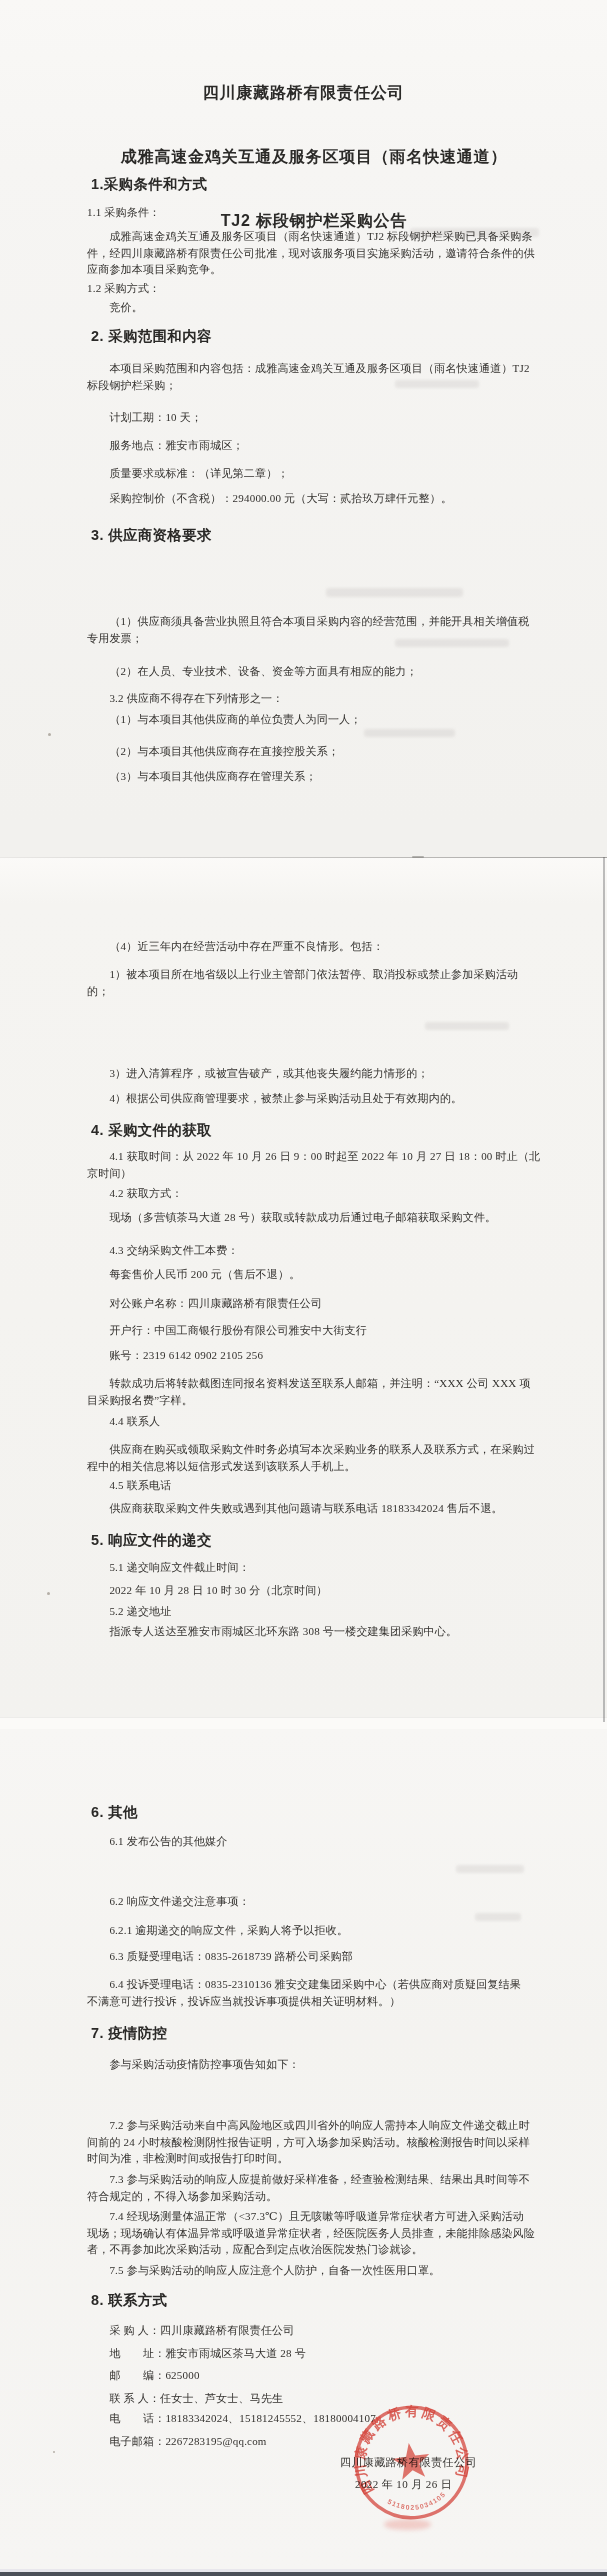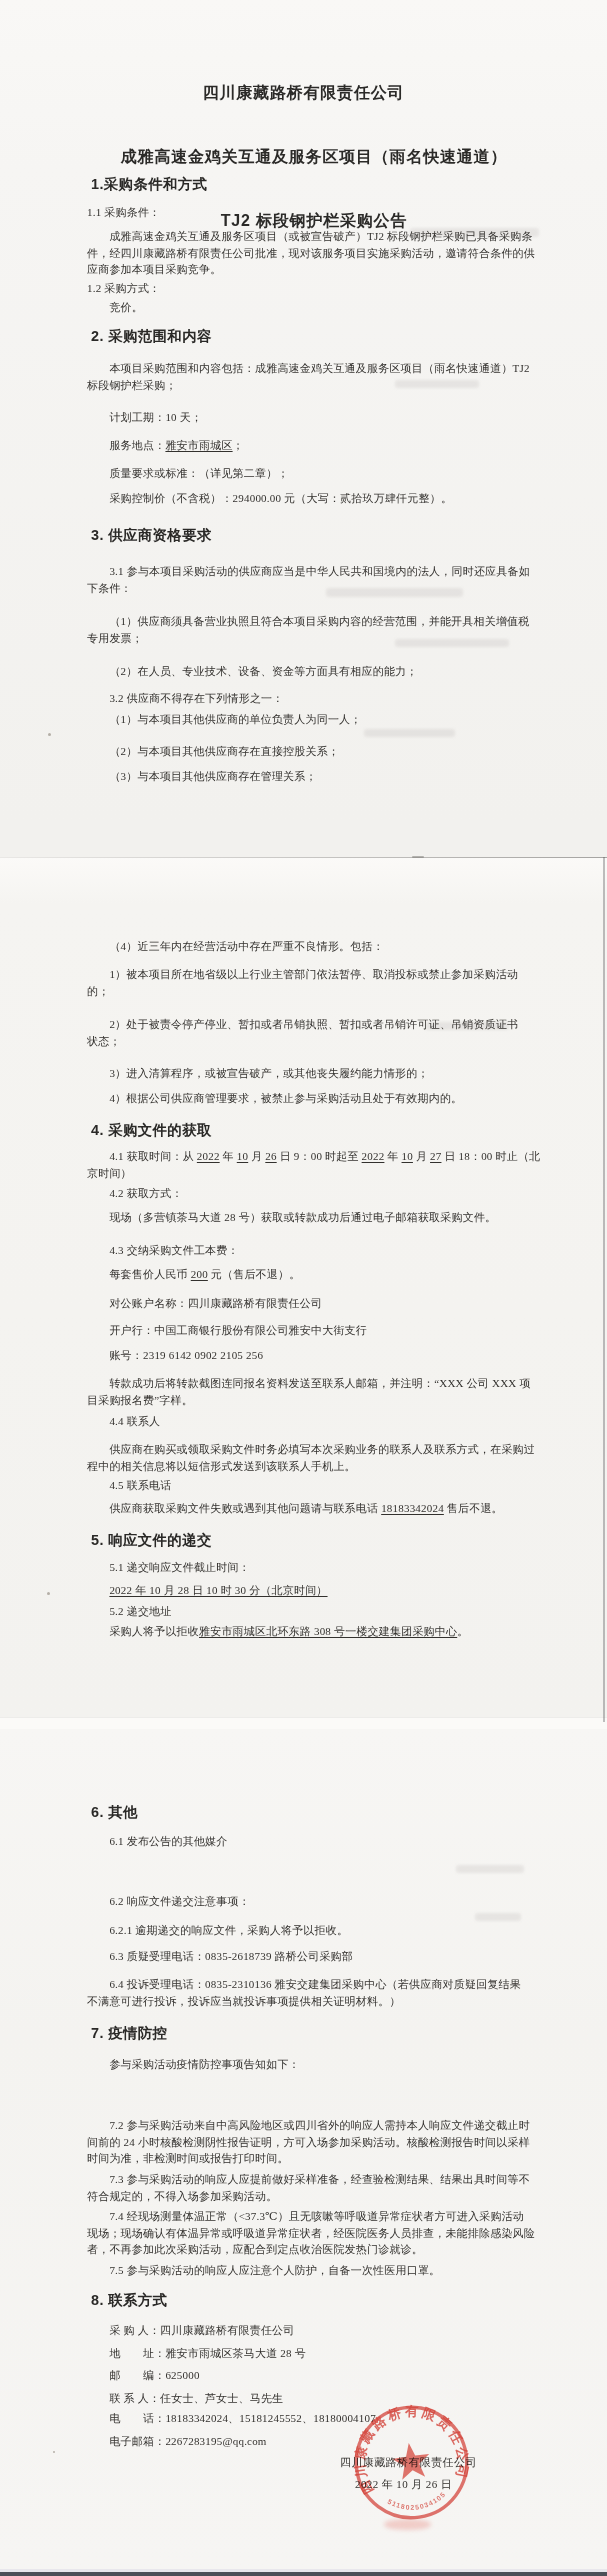--- a/index.html
+++ b/index.html
@@ -16,21 +16,21 @@
   .edge-tick{position:absolute;left:412px;top:856px;width:12px;height:2.3px;background:#7e7c78;opacity:.55;border-radius:1.5px;}
   .bottom-light{position:absolute;left:0;top:2569px;width:100%;height:3px;background:#e8e7ec;}
   .bottom-dark{position:absolute;left:0;top:2572px;width:100%;height:3.8px;background:#4c5058;}
   .title{position:absolute;left:6px;top:77px;width:595px;text-align:center;
        font-family:"Liberation Sans","DejaVu Sans",sans-serif;font-weight:600;
        font-size:16px;line-height:32px;color:#2b2a28;letter-spacing:0.8px;white-space:pre;}
   .h{position:absolute;left:91px;font-family:"Liberation Sans","DejaVu Sans",sans-serif;
        font-weight:700;font-size:14.4px;line-height:20px;color:#2a2927;letter-spacing:0.4px;white-space:pre;}
   .p{position:absolute;left:87px;font-size:11px;line-height:16.7px;color:#33312e;
        letter-spacing:0.2px;white-space:pre;}
-  .u{text-decoration:underline;text-underline-offset:2.3px;text-decoration-thickness:0.8px;}
+  .u{text-underline-offset:2.3px;text-decoration-thickness:0.8px;}
   .signoff{position:absolute;font-size:11px;color:#33312e;letter-spacing:0.4px;white-space:pre;z-index:3;}
   .seal{position:absolute;left:351px;top:2402px;width:121px;height:121px;z-index:4;
        mix-blend-mode:multiply;transform:rotate(-8deg);opacity:.92;}
   .smudge{position:absolute;background:rgba(140,138,134,.14);filter:blur(1.5px);border-radius:3px;}
   .speck{position:absolute;background:#8a8276;border-radius:50%;opacity:.6;}
   .seal-smear{position:absolute;left:384px;top:2519px;width:47px;height:10.6px;border-radius:50%;
        background:rgba(222,64,52,.22);filter:blur(2.3px);z-index:2;}
 </style>
 </head>
 <body>
@@ -58,49 +58,45 @@
   <div class="speck" style="left:48px;top:733px;width:3px;height:3px"></div>
   <div class="speck" style="left:47px;top:1592px;width:3px;height:3px"></div>
   <div class="speck" style="left:53px;top:2451px;width:2.3px;height:2.3px"></div>
 
   <div class="title"><span>四川康藏路桥有限责任公司</span><br>
     <span>成雅高速金鸡关互通及服务区项目（雨名快速通道）</span><br>
     <span>TJ2 标段钢护栏采购公告</span></div>
 
   <div class="h" style="top:174px">1.采购条件和方式</div>
   <div class="p" style="top:204px">1.1 采购条件：</div>
-  <div class="p" style="top:228px">　　成雅高速金鸡关互通及服务区项目（或被宣告破产）TJ2 标段钢护栏采购已具备采购条
+  <div class="p" style="top:228px">　　成雅高速金鸡关互通及服务区项目（雨名快速通道）TJ2 标段钢护栏采购已具备采购条
 件，经四川康藏路桥有限责任公司批准，现对该服务项目实施采购活动，邀请符合条件的供
 应商参加本项目采购竞争。</div>
   <div class="p" style="top:280px">1.2 采购方式：</div>
   <div class="p" style="top:299px">　　竞价。</div>
 
   <div class="h" style="top:326px">2. 采购范围和内容</div>
   <div class="p" style="top:360px">　　本项目采购范围和内容包括：成雅高速金鸡关互通及服务区项目（雨名快速通道）TJ2
 标段钢护栏采购；</div>
   <div class="p" style="top:409px">　　计划工期：10 天；</div>
   <div class="p" style="top:437px"><span>　　服务地点：</span><span class="u">雅安市雨城区</span><span>；</span></div>
   <div class="p" style="top:465px">　　质量要求或标准：（详见第二章）；</div>
   <div class="p" style="top:490px">　　采购控制价（不含税）：294000.00 元（大写：贰拾玖万肆仟元整）。</div>
 
   <div class="h" style="top:525px">3. 供应商资格要求</div>
-  <div class="p" style="top:563px">　　3.1 参与本项目采购活动的供应商应当是中华人民共和国境内的法人，同时还应具备如
-下条件：</div>
   <div class="p" style="top:613px">　　（1）供应商须具备营业执照且符合本项目采购内容的经营范围，并能开具相关增值税
 专用发票；</div>
   <div class="p" style="top:663px">　　（2）在人员、专业技术、设备、资金等方面具有相应的能力；</div>
   <div class="p" style="top:690px">　　3.2 供应商不得存在下列情形之一：</div>
   <div class="p" style="top:711px">　　（1）与本项目其他供应商的单位负责人为同一人；</div>
   <div class="p" style="top:743px">　　（2）与本项目其他供应商存在直接控股关系；</div>
   <div class="p" style="top:768px">　　（3）与本项目其他供应商存在管理关系；</div>
   <div class="p" style="top:938px">　　（4）近三年内在经营活动中存在严重不良情形。包括：</div>
   <div class="p" style="top:966px">　　1）被本项目所在地省级以上行业主管部门依法暂停、取消投标或禁止参加采购活动
 的；</div>
-  <div class="p" style="top:1016px">　　2）处于被责令停产停业、暂扣或者吊销执照、暂扣或者吊销许可证、吊销资质证书
-状态；</div>
   <div class="p" style="top:1065px">　　3）进入清算程序，或被宣告破产，或其他丧失履约能力情形的；</div>
   <div class="p" style="top:1090px">　　4）根据公司供应商管理要求，被禁止参与采购活动且处于有效期内的。</div>
 
   <div class="h" style="top:1120px">4. 采购文件的获取</div>
   <div class="p" style="top:1148px"><span>　　4.1 获取时间：从 </span><span class="u">2022</span><span> 年 </span><span class="u">10</span><span> 月 </span><span class="u">26</span><span> 日 9：00 时起至 </span><span class="u">2022</span><span> 年 </span><span class="u">10</span><span> 月 </span><span class="u">27</span><span> 日 18：00 时止（北
 京时间）</span></div>
   <div class="p" style="top:1185px">　　4.2 获取方式：</div>
   <div class="p" style="top:1209px">　　现场（多营镇茶马大道 28 号）获取或转款成功后通过电子邮箱获取采购文件。</div>
   <div class="p" style="top:1242px">　　4.3 交纳采购文件工本费：</div>
   <div class="p" style="top:1266px"><span>　　每套售价人民币 </span><span class="u">200</span><span> 元（售后不退）。</span></div>
@@ -112,21 +108,21 @@
   <div class="p" style="top:1413px">　　4.4 联系人</div>
   <div class="p" style="top:1441px">　　供应商在购买或领取采购文件时务必填写本次采购业务的联系人及联系方式，在采购过
 程中的相关信息将以短信形式发送到该联系人手机上。</div>
   <div class="p" style="top:1477px">　　4.5 联系电话</div>
   <div class="p" style="top:1500px"><span>　　供应商获取采购文件失败或遇到其他问题请与联系电话 </span><span class="u">18183342024</span><span> 售后不退。</span></div>
 
   <div class="h" style="top:1530px">5. 响应文件的递交</div>
   <div class="p" style="top:1559px">　　5.1 递交响应文件截止时间：</div>
   <div class="p" style="top:1582px"><span>　　</span><span class="u">2022 年 10 月 28 日 10 时 30 分（北京时间）</span></div>
   <div class="p" style="top:1603px">　　5.2 递交地址</div>
-  <div class="p" style="top:1623px"><span>　　采购人将予以拒收</span><span class="u">雅安市雨城区北环东路 308 号一楼交建集团采购中心</span><span>。</span></div>
+  <div class="p" style="top:1623px"><span>　　指派专人送达至</span><span class="u">雅安市雨城区北环东路 308 号一楼交建集团采购中心</span><span>。</span></div>
 
   <div class="h" style="top:1802px">6. 其他</div>
   <div class="p" style="top:1833px">　　6.1 发布公告的其他媒介</div>
   <div class="p" style="top:1893px">　　6.2 响应文件递交注意事项：</div>
   <div class="p" style="top:1922px">　　6.2.1 逾期递交的响应文件，采购人将予以拒收。</div>
   <div class="p" style="top:1948px">　　6.3 质疑受理电话：0835-2618739 路桥公司采购部</div>
   <div class="p" style="top:1976px">　　6.4 投诉受理电话：0835-2310136 雅安交建集团采购中心（若供应商对质疑回复结果
 不满意可进行投诉，投诉应当就投诉事项提供相关证明材料。）</div>
 
   <div class="h" style="top:2023px">7. 疫情防控</div>

